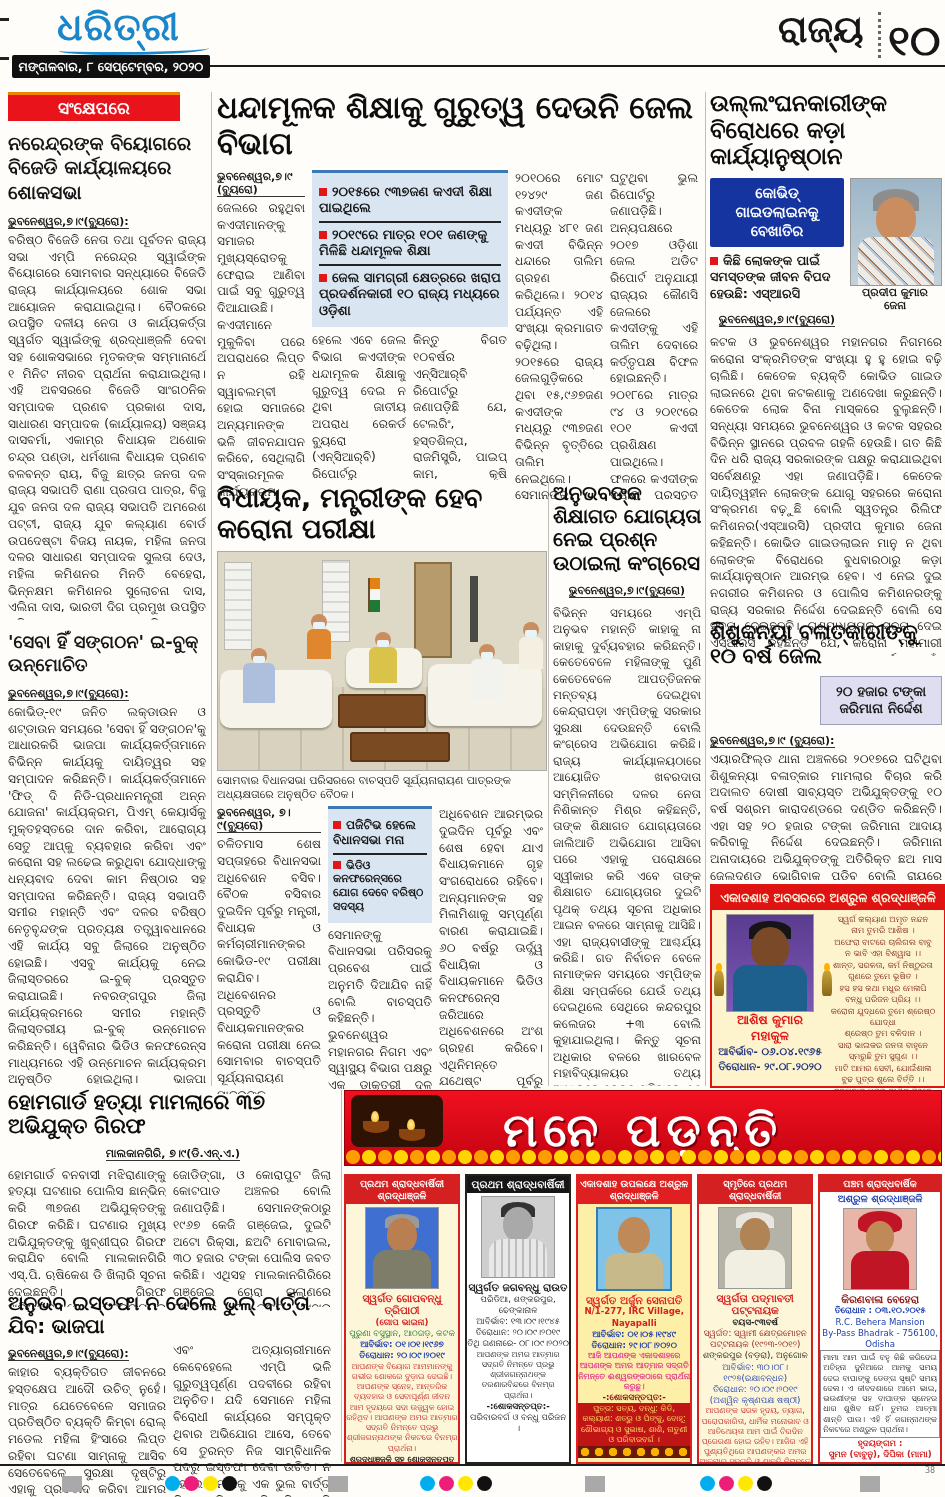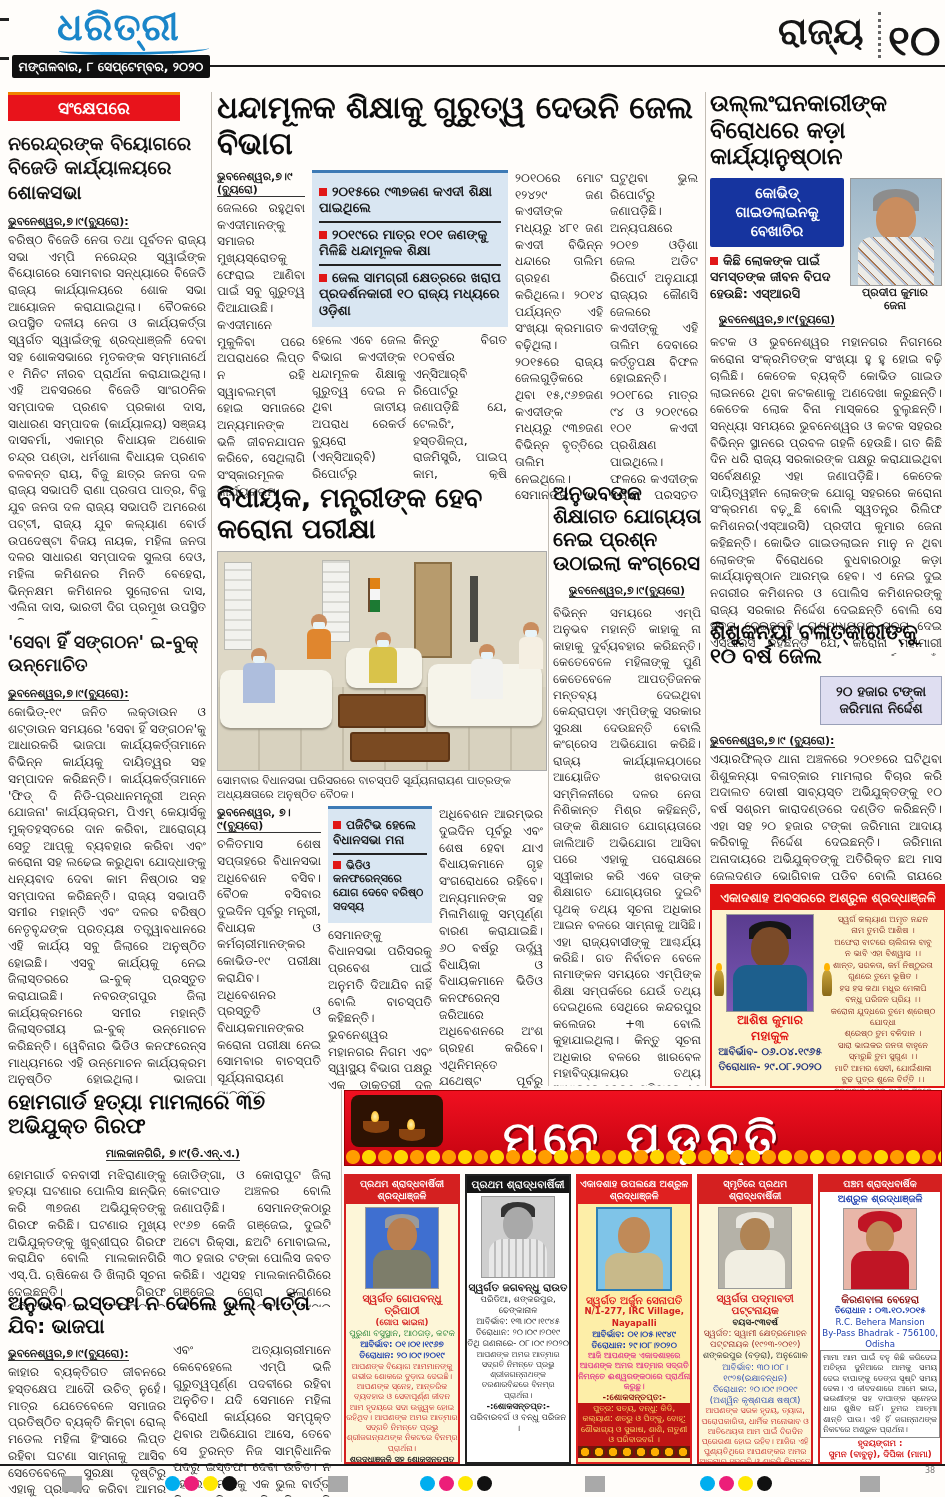--- a/index.html
+++ b/index.html
@@ -59,21 +59,21 @@
   .trib{border:2px solid #e01313;background:#fdf3cd;}
   .trib-head{background:#e01313;color:#fff8e0;font-size:12.5px;font-weight:bold;text-align:center;padding:4px 2px;}
   .trib-name{color:#e01313;font-size:12.5px;font-weight:bold;text-align:center;}
   .trib-dates{color:#23357d;font-size:10.5px;font-weight:bold;text-align:center;line-height:1.45;}
   .poem{font-size:8.3px;line-height:1.38;color:#7c1a12;text-align:center;white-space:pre-line;}
   .trib-foot{color:#e01313;font-size:8.8px;font-weight:bold;text-align:right;}
   .lamp{position:absolute;width:10px;height:26px;background:linear-gradient(#caa43a,#8a6a18);border-radius:40% 40% 20% 20%;}
   .lamp:before{content:"";position:absolute;top:-7px;left:2px;width:6px;height:8px;background:#ffb300;border-radius:50% 50% 50% 50%/60% 60% 40% 40%;}
   
   .banner{position:relative;background:linear-gradient(#f01020,#c40310);border:1px solid #900;overflow:hidden;}
-  .banner-title{position:absolute;width:100%;text-align:center;top:20px;color:#fff;font-size:46px;font-weight:bold;
+  .banner-title{position:absolute;width:100%;text-align:center;top:12px;color:#fff;font-size:46px;font-weight:bold;
                 text-shadow:2px 2px 0 #7d000a;letter-spacing:6px;}
   .diya{position:absolute;left:6px;top:4px;width:92px;height:52px;background:#2e1203;border-radius:8px;overflow:hidden;}
   .diya i{position:absolute;width:26px;height:12px;background:#8a4410;border-radius:0 0 50% 50%;}
   .diya i:before{content:"";position:absolute;top:-10px;left:8px;width:8px;height:11px;background:radial-gradient(#fff3b0,#ffae00);border-radius:50% 50% 50% 50%/62% 62% 38% 38%;}
   .flowers{position:absolute;left:0;bottom:0;width:100%;height:16px;
     background-image:radial-gradient(circle at 8px 8px,#ff9d00 6.5px,transparent 7.5px),radial-gradient(circle at 24px 8px,#ffd500 6.5px,transparent 7.5px);
     background-size:32px 16px;}
   .cards{display:flex;gap:5px;}
   .card{position:relative;overflow:hidden;font-size:8.6px;line-height:1.3;text-align:center;}
   .card-head{font-weight:bold;color:#fff;padding:2px 1px;font-size:9.5px;line-height:1.25;}
@@ -94,21 +94,21 @@
   <div class="regtick" style="left:0;top:18px;width:9px;height:3px;"></div>
   <div class="regtick" style="left:0;top:57px;width:9px;height:3px;"></div>
 
   <div class="abs" style="left:57px;top:8px;width:170px;height:50px;">
     <div class="logo-odia">ଧରିତ୍ରୀ</div>
     <div class="logo-swoosh"></div>
     <div class="logo-latin">DHARITRI</div>
   </div>
   <div class="abs date-bar" style="left:12px;top:55px;width:198px;height:23px;">ମଙ୍ଗଳବାର, ୮ ସେପ୍ଟେମ୍ବର, ୨୦୨୦</div>
   <div class="hrule" style="left:210px;top:65px;width:735px;height:2px;"></div>
-  <div class="abs section-title" style="left:778px;top:10px;">ରାଜ୍ୟ</div>
+  <div class="abs section-title" style="left:778px;top:10px;font-family:Liberation Mono, monospace;">ରାଜ୍ୟ</div>
   <div class="abs dotsep" style="left:878px;top:12px;height:46px;"></div>
   <div class="abs page-num" style="left:888px;top:16px;">୧୦</div>
 
   <div class="vrule" style="left:211px;top:92px;height:994px;"></div>
   <div class="vrule" style="left:548px;top:482px;height:604px;"></div>
   <div class="vrule" style="left:705px;top:92px;height:994px;"></div>
   <div class="vrule" style="left:341px;top:1090px;height:372px;"></div>
 
   <div class="abs" style="left:8px;top:92px;width:198px;height:994px;overflow:hidden;">
     <div class="brief-label">ସଂକ୍ଷେପରେ</div>

